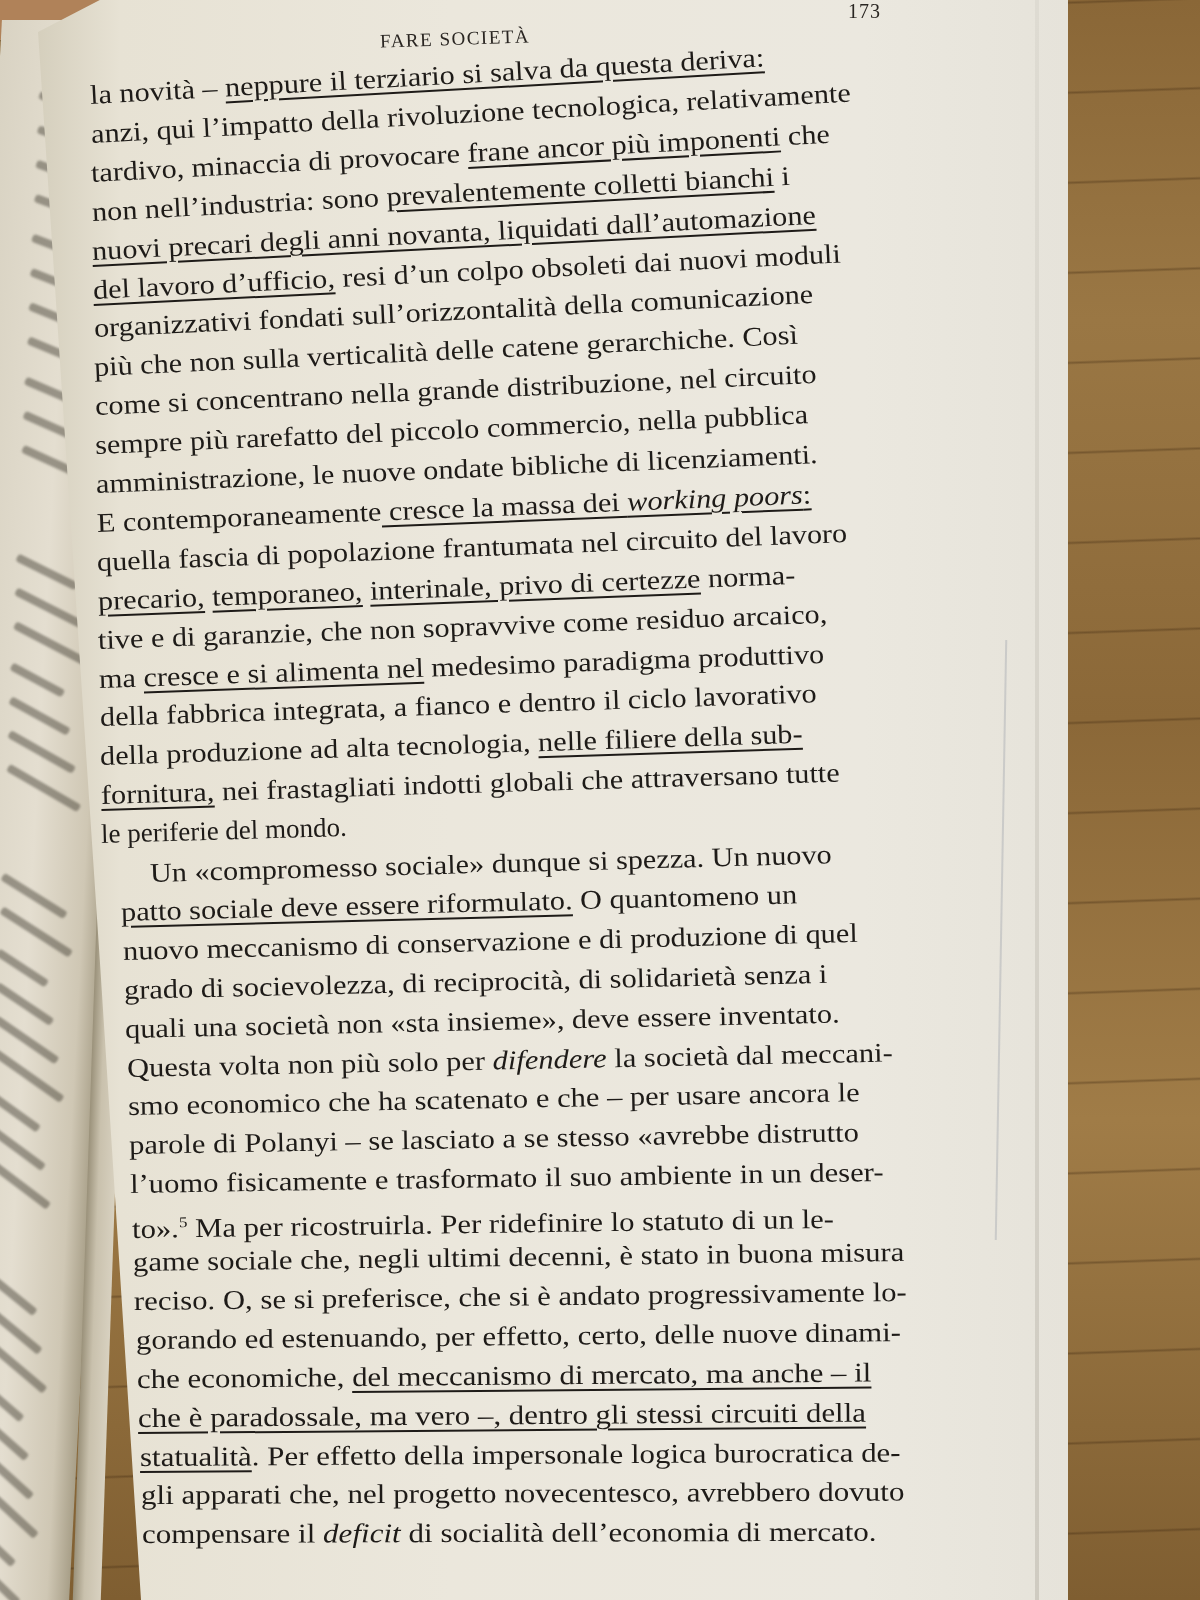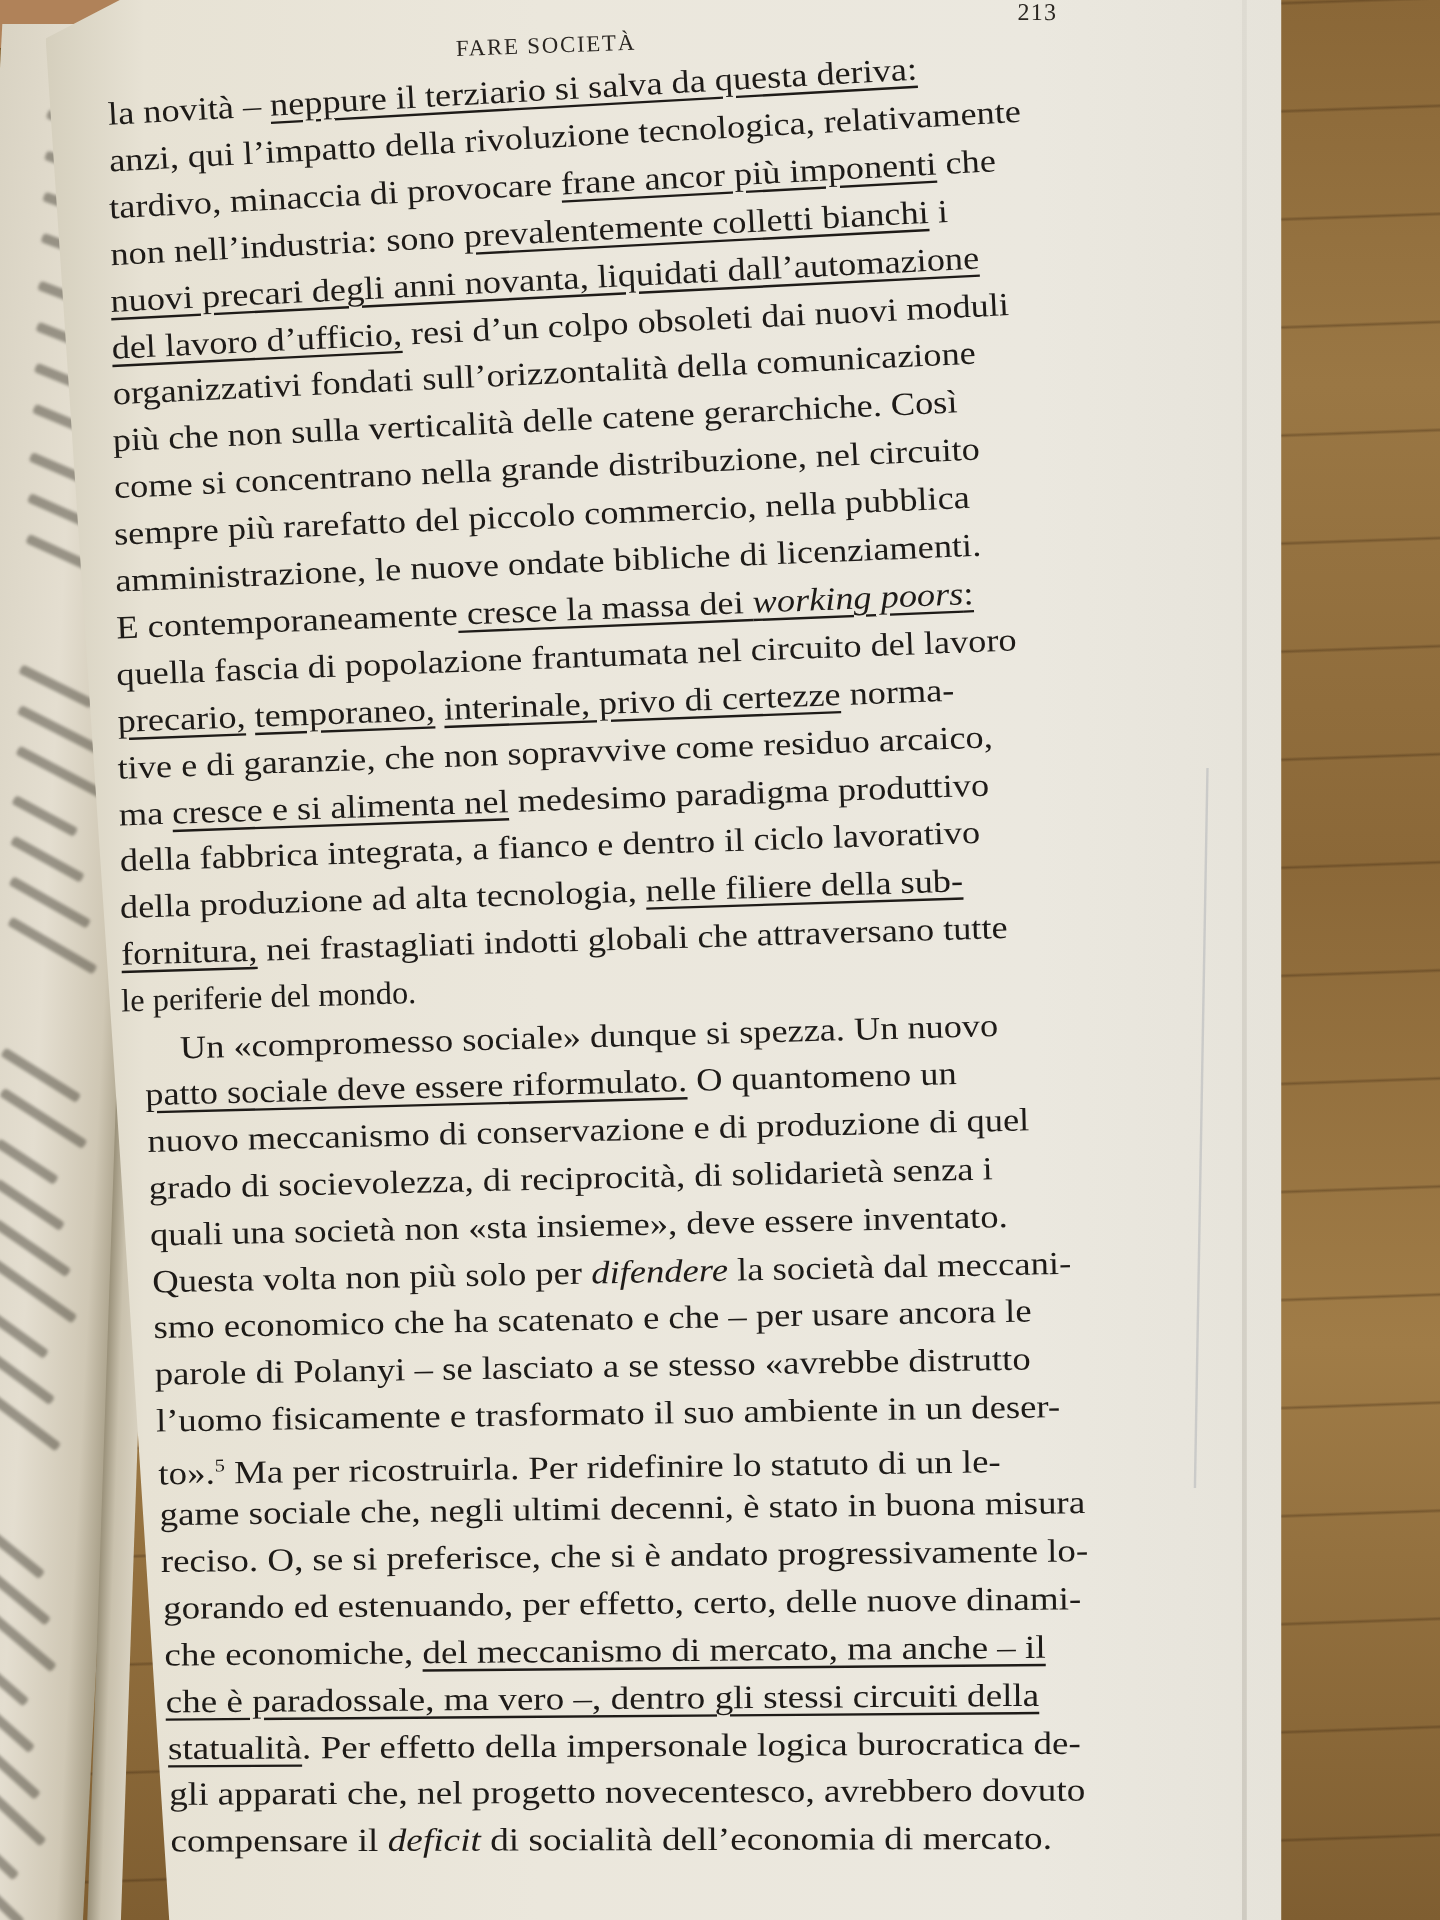--- a/index.html
+++ b/index.html
@@ -159,21 +159,21 @@
     <div class="ghost-line" style="top: 1556px; width: 68px; transform: rotate(42.6deg);"></div>
   </div>
 <div class="spine"></div>
 
 <div class="page"></div>
 <div class="page-edge-fold"></div>
 <div class="pencil-mark"></div>
 
 <div class="page-content">
   <div class="running-head">FARE SOCIETÀ</div>
-  <div class="page-number">213</div>
+  <div class="page-number">173</div>
   <div class="body-text" id="bodyText">
       <div class="line" style="top: 0px; left: 0px; transform: rotate(-3.2deg) scaleX(1.12);"><span>la novità – </span><span class="u">neppure il terziario si salva da questa deriva:</span></div>
       <div class="line" style="top: 38.9px; left: 0.6px; transform: rotate(-3.12deg) scaleX(1.12);"><span>anzi, qui l’impatto della rivoluzione tecnologica, relativamente</span></div>
       <div class="line" style="top: 77.8px; left: 1.2px; transform: rotate(-3.04deg) scaleX(1.12);"><span>tardivo, minaccia di provocare </span><span class="u">frane ancor più imponenti</span><span> che</span></div>
       <div class="line" style="top: 116.7px; left: 1.8px; transform: rotate(-2.96deg) scaleX(1.12);"><span>non nell’industria: sono </span><span class="u">prevalentemente colletti bianchi</span><span> i</span></div>
       <div class="line" style="top: 155.6px; left: 2.4px; transform: rotate(-2.87deg) scaleX(1.12);"><span class="u">nuovi precari degli anni novanta, liquidati dall’automazione</span></div>
       <div class="line" style="top: 194.5px; left: 3px; transform: rotate(-2.79deg) scaleX(1.12);"><span class="u">del lavoro d’ufficio,</span><span> resi d’un colpo obsoleti dai nuovi moduli</span></div>
       <div class="line" style="top: 233.4px; left: 3.6px; transform: rotate(-2.71deg) scaleX(1.12);"><span>organizzativi fondati sull’orizzontalità della comunicazione</span></div>
       <div class="line" style="top: 272.3px; left: 4.2px; transform: rotate(-2.63deg) scaleX(1.12);"><span>più che non sulla verticalità delle catene gerarchiche. Così</span></div>
       <div class="line" style="top: 311.2px; left: 4.8px; transform: rotate(-2.55deg) scaleX(1.12);"><span>come si concentrano nella grande distribuzione, nel circuito</span></div>

